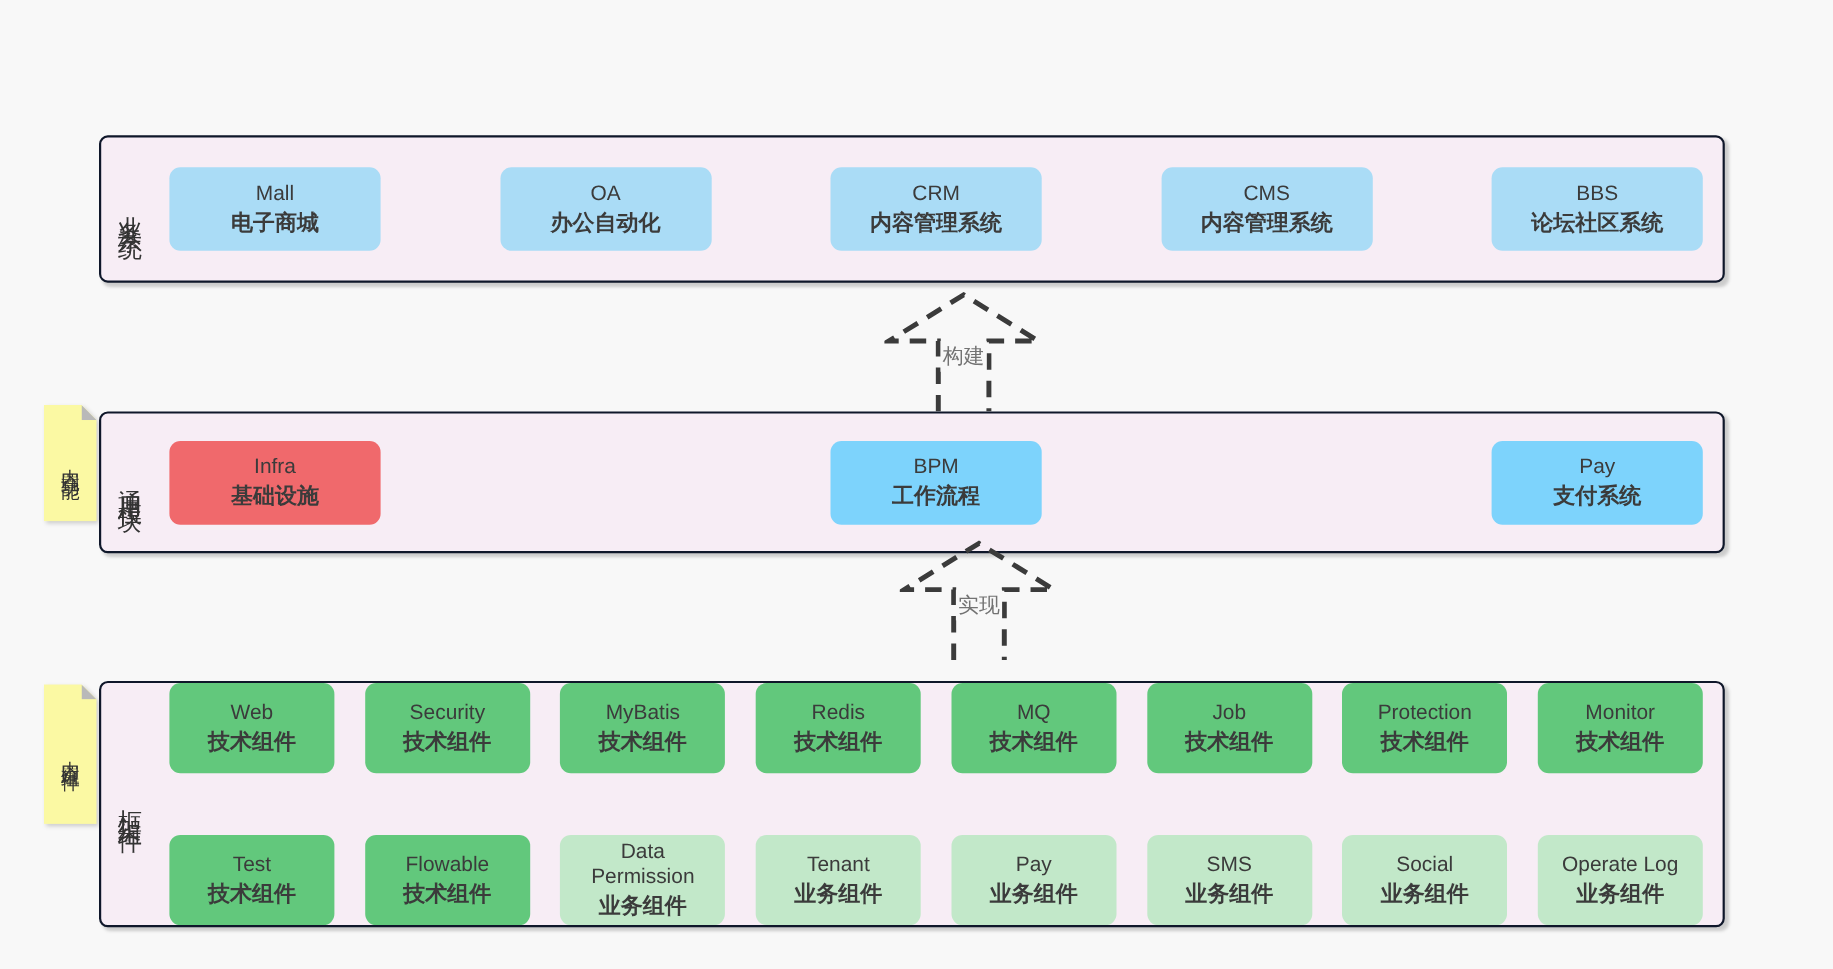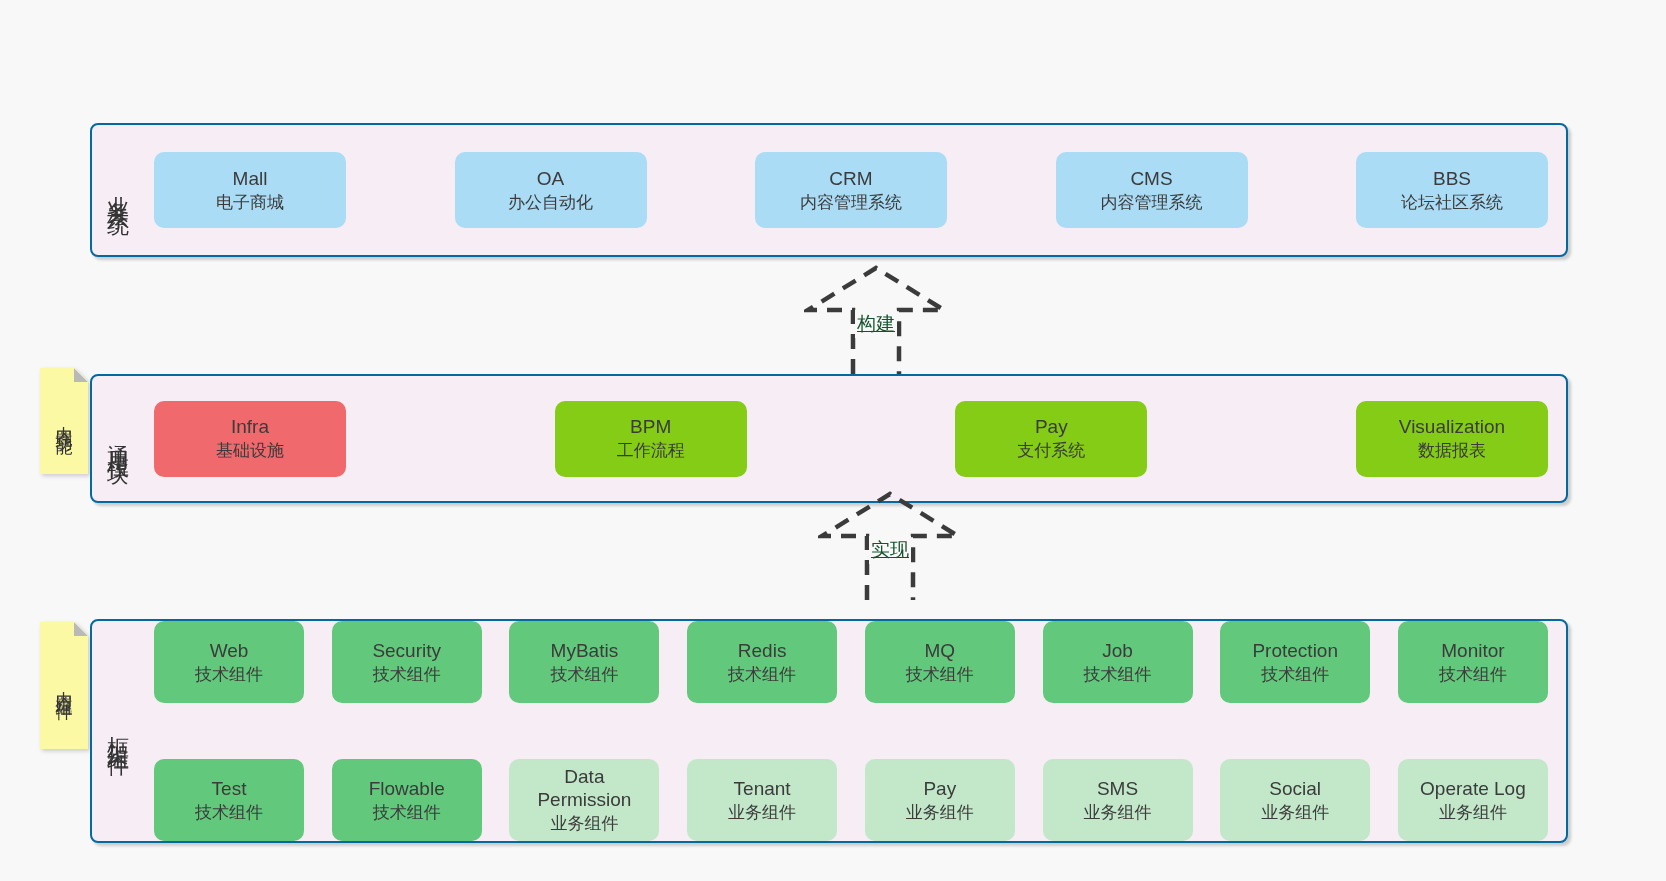--- a/index.html
+++ b/index.html
@@ -5,21 +5,21 @@
   html,body{margin:0;padding:0;}
   body{
     width:1666px;height:881px;position:relative;overflow:hidden;
     background:#f8f8f8;
     font-family:"Liberation Sans","DejaVu Sans",sans-serif;
     color:#3b3b3b;
   }
   
   .panel{
     position:absolute;left:90px;width:1478px;box-sizing:border-box;
-    background:#f7edf5;border:2px solid #0369a1;border-radius:8px;
+    background:#f7edf5;border:2px solid #0f172a;border-radius:8px;
     box-shadow:3px 3px 3px rgba(0,0,0,0.18);
   }
   .panel-top{top:123px;height:134px;}
   .panel-mid{top:374px;height:129px;}
   .panel-bot{top:619px;height:224px;}
   .panel-label{
     position:absolute;left:15px;top:50%;transform:translateY(-50%);
     writing-mode:vertical-rl;text-orientation:upright;
     font-size:22px;letter-spacing:6px;color:#333;line-height:1;
     white-space:nowrap;
@@ -33,35 +33,34 @@
     display:flex;flex-direction:column;justify-content:space-between;gap:24px;
   }
   .boxes-row{display:flex;justify-content:space-between;}
   
   .box{
     box-sizing:border-box;width:192px;height:76px;border-radius:10px;
     display:flex;flex-direction:column;align-items:center;justify-content:center;
     text-align:center;padding:0 10px;
   }
   .box .en{font-size:19px;line-height:1.22;}
-  .box .zh{font-size:17px;line-height:1.22;margin-top:3px;}
+  .box .zh{font-size:20px;line-height:1.22;margin-top:3px;font-weight:bold;}
   .box.small{width:150px;height:82px;}
   .blue{background:#aadcf6;}
   .red{background:#f0696c;}
-  .pink{background:#84cc16;margin-left:24px;}
+  .pink{background:#7dd3fc;margin-left:24px;}
   .green{background:#62c87c;}
   .lightgreen{background:#c2e8c9;}
   
   .arrow{position:absolute;width:144px;height:110px;}
   .arrow svg{position:absolute;left:0;top:0;}
   .arrow-label{
     position:absolute;left:50%;top:46px;transform:translateX(-50%);
-    background:#f8f8f8;font-size:19px;color:#14532d;padding:1px 2px;
+    background:#f8f8f8;font-size:19px;color:#737373;padding:1px 2px;
     white-space:nowrap;
-    text-decoration:underline;
   }
   .arrow-build{left:804px;top:264px;}
   .arrow-implement{left:818px;top:490px;}
   
   .note-wrap{position:absolute;filter:drop-shadow(2px 2px 2px rgba(0,0,0,0.18));}
   .note{
     position:relative;width:48px;background:#fbf9a3;
     clip-path:polygon(0 0,calc(100% - 14px) 0,100% 14px,100% 100%,0 100%);
   }
   .note-fold{
@@ -129,24 +128,20 @@
       <div class="zh">基础设施</div>
     </div>
     <div class="box pink">
       <div class="en">BPM</div>
       <div class="zh">工作流程</div>
     </div>
     <div class="box pink">
       <div class="en">Pay</div>
       <div class="zh">支付系统</div>
     </div>
-    <div class="box pink">
-      <div class="en">Visualization</div>
-      <div class="zh">数据报表</div>
-    </div>
   </div>
 </div>
 
 <div class="arrow arrow-implement">
   <svg width="144" height="110" viewBox="0 0 144 110">
     <path d="M49,110 L49,46 L4,46 L72,4 L140,46 L95,46 L95,110" fill="none" stroke="#3b3b3b" stroke-width="4.5" stroke-dasharray="15 10"></path>
   </svg>
   <div class="arrow-label">实现</div>
 </div>
 

